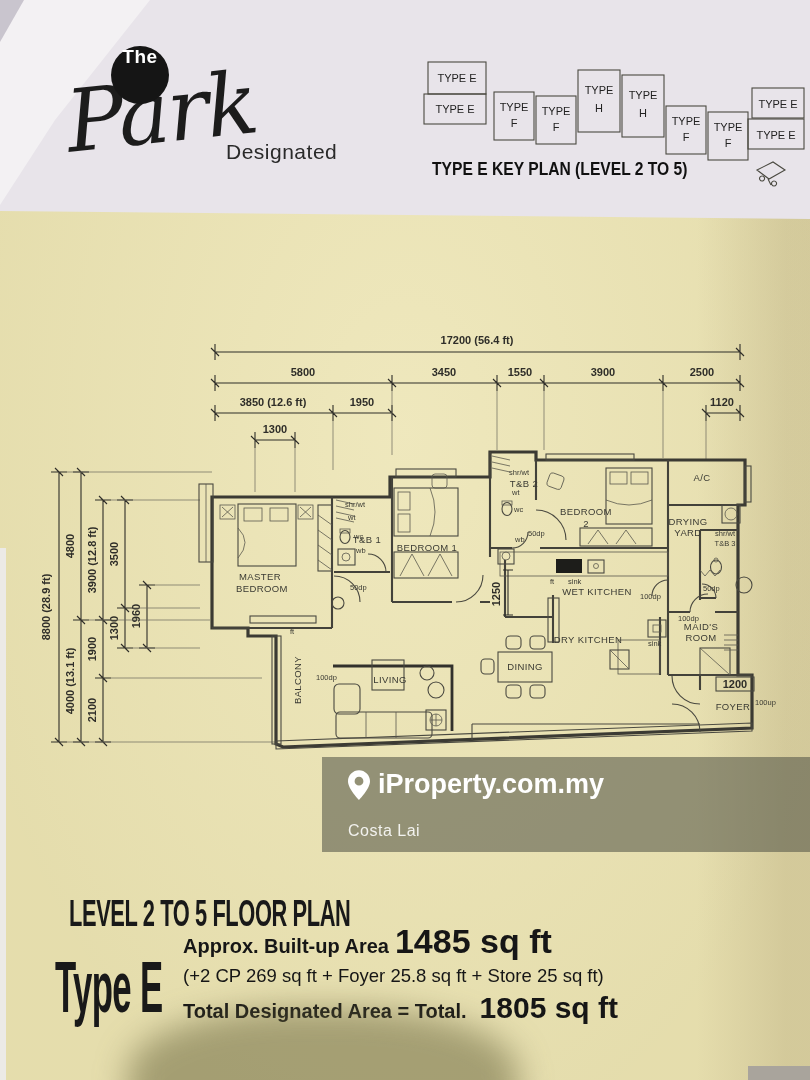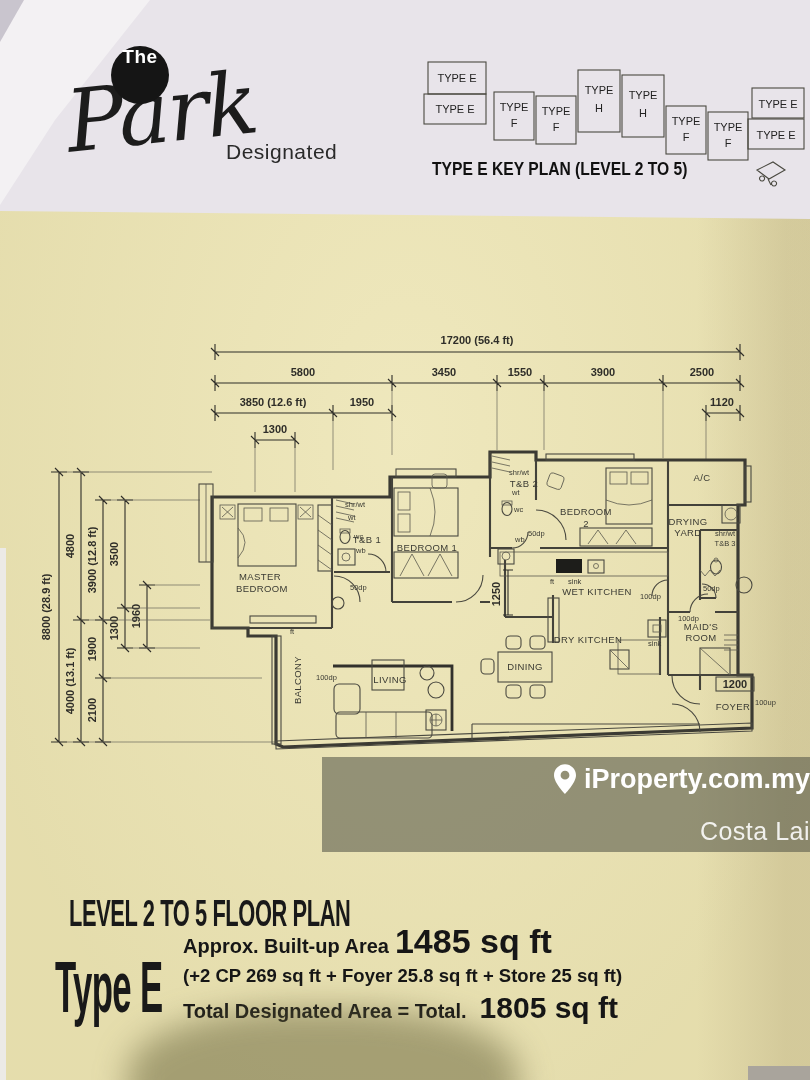--- a/index.html
+++ b/index.html
@@ -27,35 +27,35 @@
   .logo-res{position:absolute;left:226px;top:140px;font-size:21px;font-weight:300;
             color:#2a2a2a;letter-spacing:0.5px;}
   
   .kp-caption{position:absolute;left:432px;top:159px;width:300px;color:#111;
               font-size:17px;transform:scale(0.92,1.08);transform-origin:left top;white-space:nowrap;}
   .kp-caption .b1{font-weight:800;}
   .kp-caption .b2{font-weight:700;}
   
   .watermark{position:absolute;left:322px;top:757px;width:488px;height:95px;
              background:rgba(84,87,73,0.58);display:flex;flex-direction:column;
-             justify-content:center;padding-left:26px;box-sizing:border-box;align-items:flex-end;}
+             justify-content:center;padding-left:26px;box-sizing:border-box;}
   .wm-brand{display:flex;align-items:center;gap:8px;color:#fff;font-size:27px;font-weight:700;}
-  .wm-agent{margin-top:22px;color:rgba(255,255,255,0.88);font-size:25px;font-weight:300;letter-spacing:0.5px;}
+  .wm-agent{margin-top:22px;color:rgba(255,255,255,0.88);font-size:16px;font-weight:300;letter-spacing:0.5px;}
   
   .fp-title{position:absolute;left:57px;top:893px;margin-left:12px;}
   .cond{display:inline-block;transform:scale(0.78,1.3);transform-origin:left top;
         font-weight:700;font-size:28px;color:#191919;letter-spacing:-0.5px;white-space:nowrap;}
   .type-e{position:absolute;left:55px;top:944px;}
   .cond2{display:inline-block;transform:scale(0.62,1.3);transform-origin:left top;
          font-weight:700;font-size:56px;color:#191919;letter-spacing:-1px;white-space:nowrap;}
   .area-lines{position:absolute;left:183px;top:922px;color:#161616;}
   .area-lines .row{display:flex;align-items:baseline;white-space:nowrap;}
   .l1-label{font-size:20px;font-weight:600;}
   .l1-value{font-size:34px;font-weight:800;margin-left:6px;}
-  .l2{font-size:18.5px;font-weight:700;margin-top:4px;}
+  .l2{font-size:18.5px;font-weight:400;margin-top:4px;}
   .l3-label{font-size:20px;font-weight:600;}
   .l3-value{font-size:30px;font-weight:800;margin-left:13px;}
   
   .shadow-blob{position:absolute;left:128px;top:1008px;width:390px;height:140px;
                background:rgba(100,95,55,0.5);border-radius:45% 45% 0 0;filter:blur(16px);}
   .left-sliver{position:absolute;left:0;top:548px;width:6px;height:532px;background:#eceae6;}
   .corner-gray{position:absolute;left:748px;top:1066px;width:62px;height:14px;background:#a9a49c;}
   
   svg{position:absolute;left:0;top:0;}
   .wall{stroke:#3b3a33;stroke-width:3.2;fill:none;stroke-linejoin:miter;}

